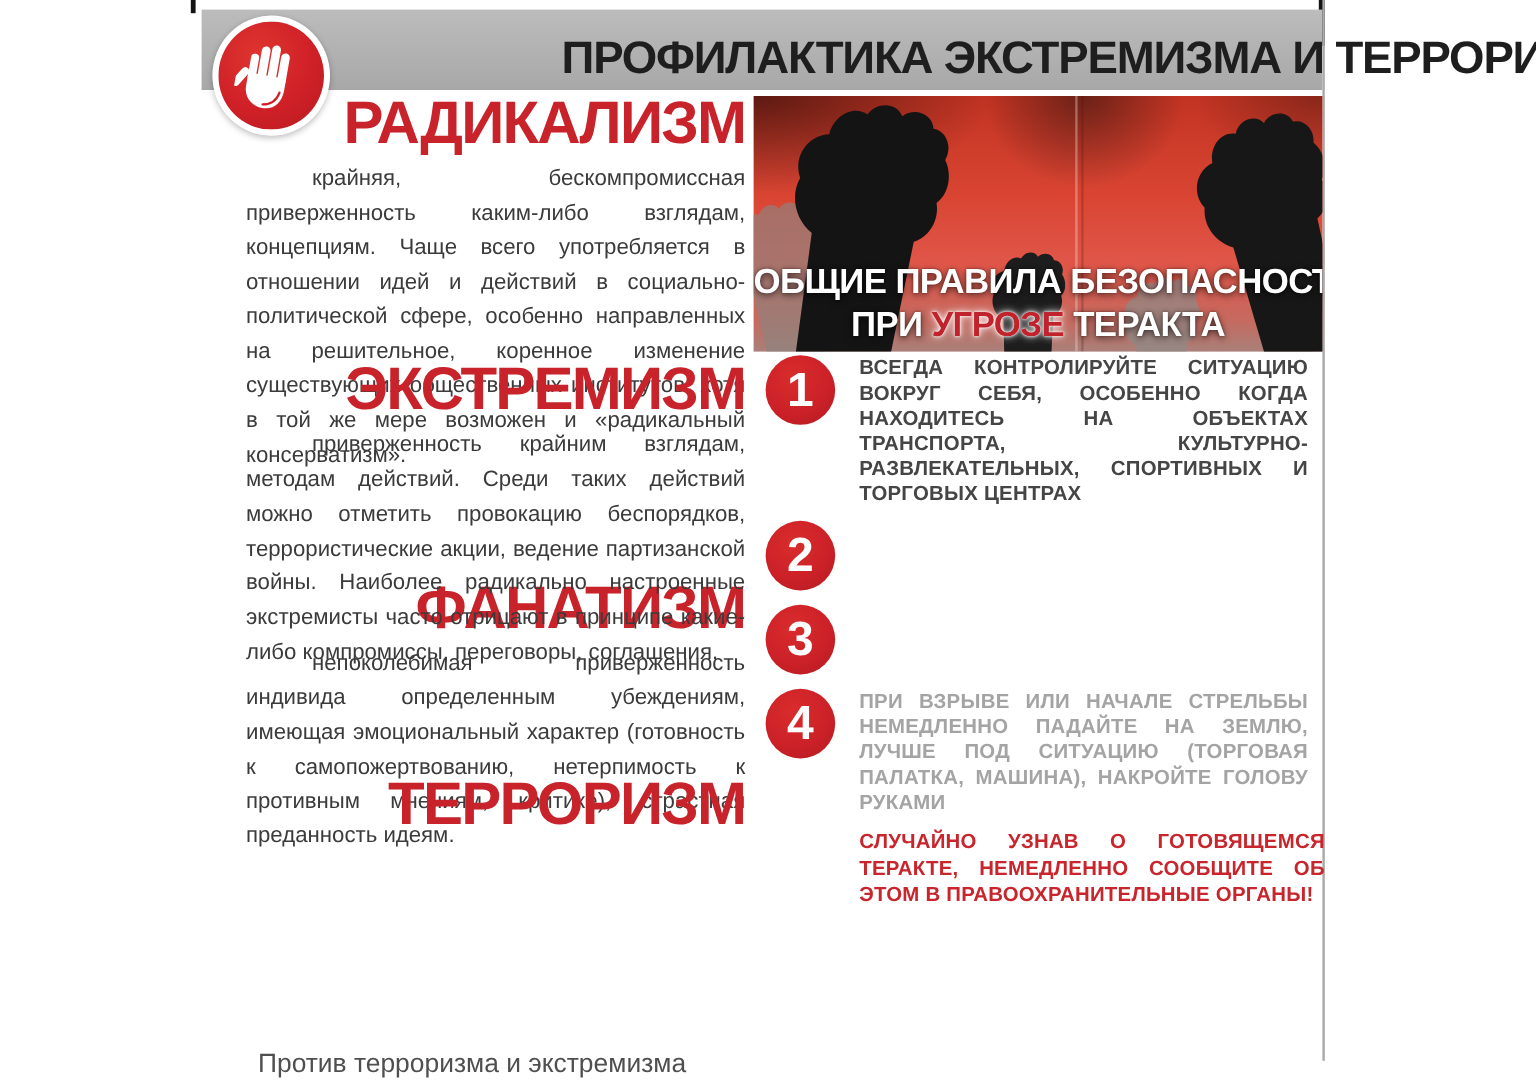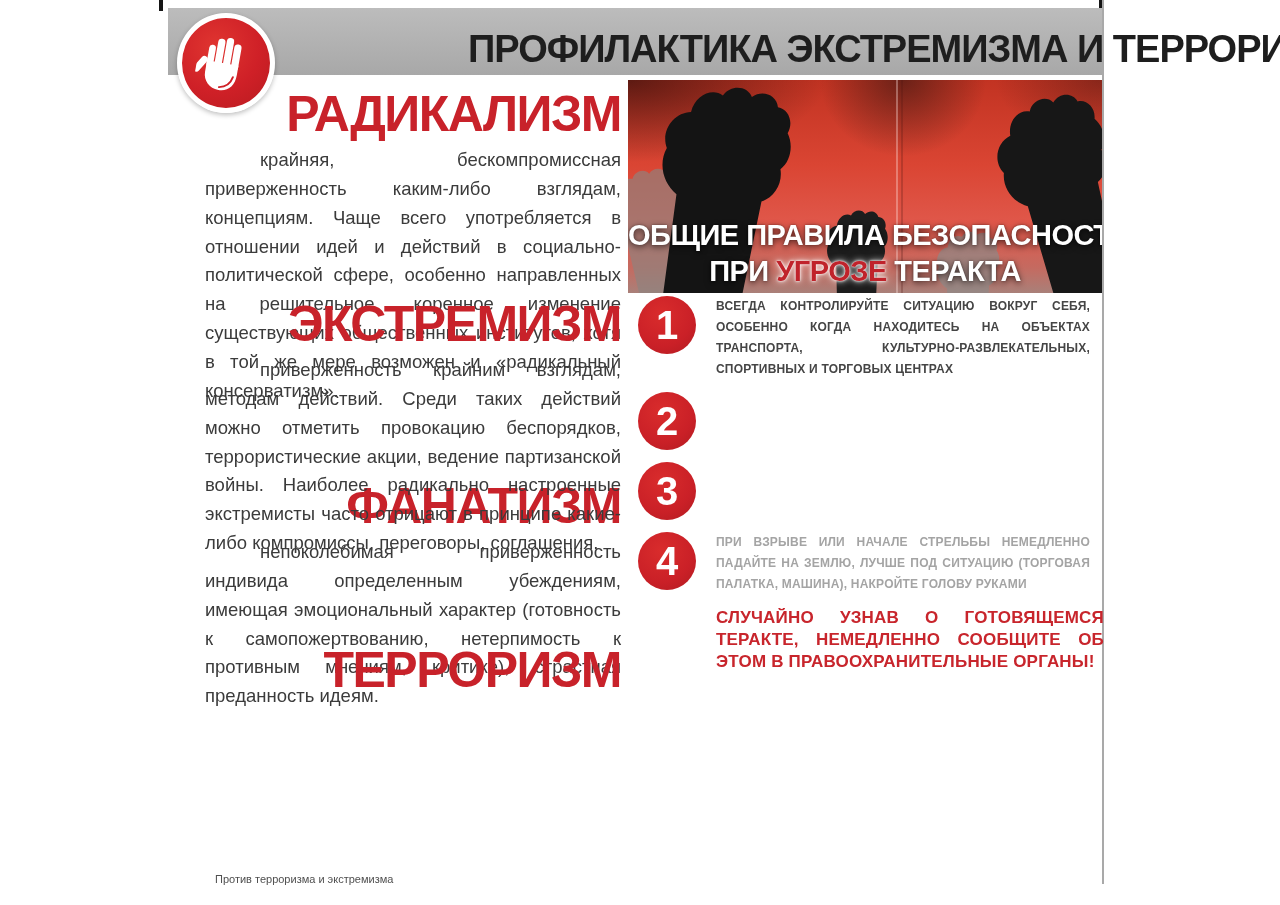--- a/index.html
+++ b/index.html
@@ -23,23 +23,23 @@
   .tick-tl { position:absolute; left:159px; top:0; width:4px; height:11px; background:#151515; }
   .tick-tr { position:absolute; left:1099px; top:0; width:5px; height:38px; background:#141414; }
   .edge-r  { position:absolute; left:1102px; top:0; width:2px; height:884px; background:#a9a9a9; }
 
   
   .sec { position:absolute; left:205px; width:416px; }
   .sec h2 { text-align:right; color:#c8222a; font-size:50px; line-height:1.06;
             font-weight:bold; letter-spacing:-1.5px; margin-bottom:5px; white-space:nowrap; }
   .sec p { text-align:justify; font-size:18.5px; line-height:1.56; color:#3b3b3b;
            text-indent:55px; }
-  .sec1 { top:88px; }  .sec2 { top:298px; }  .sec3 { top:480px; }  .sec4 { top:644px; }
+  .sec1 { top:76px; }  .sec2 { top:298px; }  .sec3 { top:480px; }  .sec4 { top:644px; }
 
-  .caption { position:absolute; left:215px; top:873px; font-size:11px; color:#4f4f4f; }
+  .caption { position:absolute; left:215px; top:873px; font-size:22px; color:#4f4f4f; }
 
   
   .banner { position:absolute; left:628px; top:80px; width:474px; height:213px;
             overflow:hidden;
             background:linear-gradient(180deg,#c23322 0%,#da4533 40%,#e0584b 68%,#c56a60 88%,#a98079 100%); }
   .banner .vin-l { position:absolute; inset:0;
             background:radial-gradient(ellipse 60% 55% at 0% 0%, rgba(10,5,5,.55), transparent 70%); }
   .banner .vin-c { position:absolute; inset:0;
             background:radial-gradient(ellipse 22% 45% at 58% 0%, rgba(35,18,14,.55), transparent 80%); }
   .banner .vin-r { position:absolute; inset:0;
@@ -53,21 +53,21 @@
   .bt-hl { color:#c0232b;
            text-shadow:0 0 7px #ffffff, 0 0 3px #ffffff, 0 0 1px #ffffff; }
 
   
   .rules { position:absolute; left:628px; top:296px; width:474px; }
   .rule { display:flex; margin-bottom:12px; }
   .rule-num { flex:0 0 58px; height:58px; margin-left:10px;
               background:radial-gradient(circle at 40% 32%, #d92c2c 0%, #ca2027 60%, #b01b21 100%);
               border-radius:50%; color:#fff; font-size:40px; font-weight:bold;
               display:flex; align-items:center; justify-content:center; }
-  .rule-text { width:374px; margin-left:20px; font-size:12px; line-height:21px;
+  .rule-text { width:374px; margin-left:20px; font-size:17px; line-height:21px;
                font-weight:bold; text-align:justify; letter-spacing:0.2px; }
   .rt1 { color:#454545; } .rt2 { color:#4a4a4a; } .rt3 { color:#8e8e8e; } .rt4 { color:#a4a4a4; }
   .warning { margin-left:88px; width:388px; margin-top:12px; color:#c8252c;
              font-size:17px; line-height:22px; font-weight:bold; text-align:justify;
              letter-spacing:0.2px; }
 </style>
 </head>
 <body>
 
 <svg width="0" height="0" style="position:absolute">

